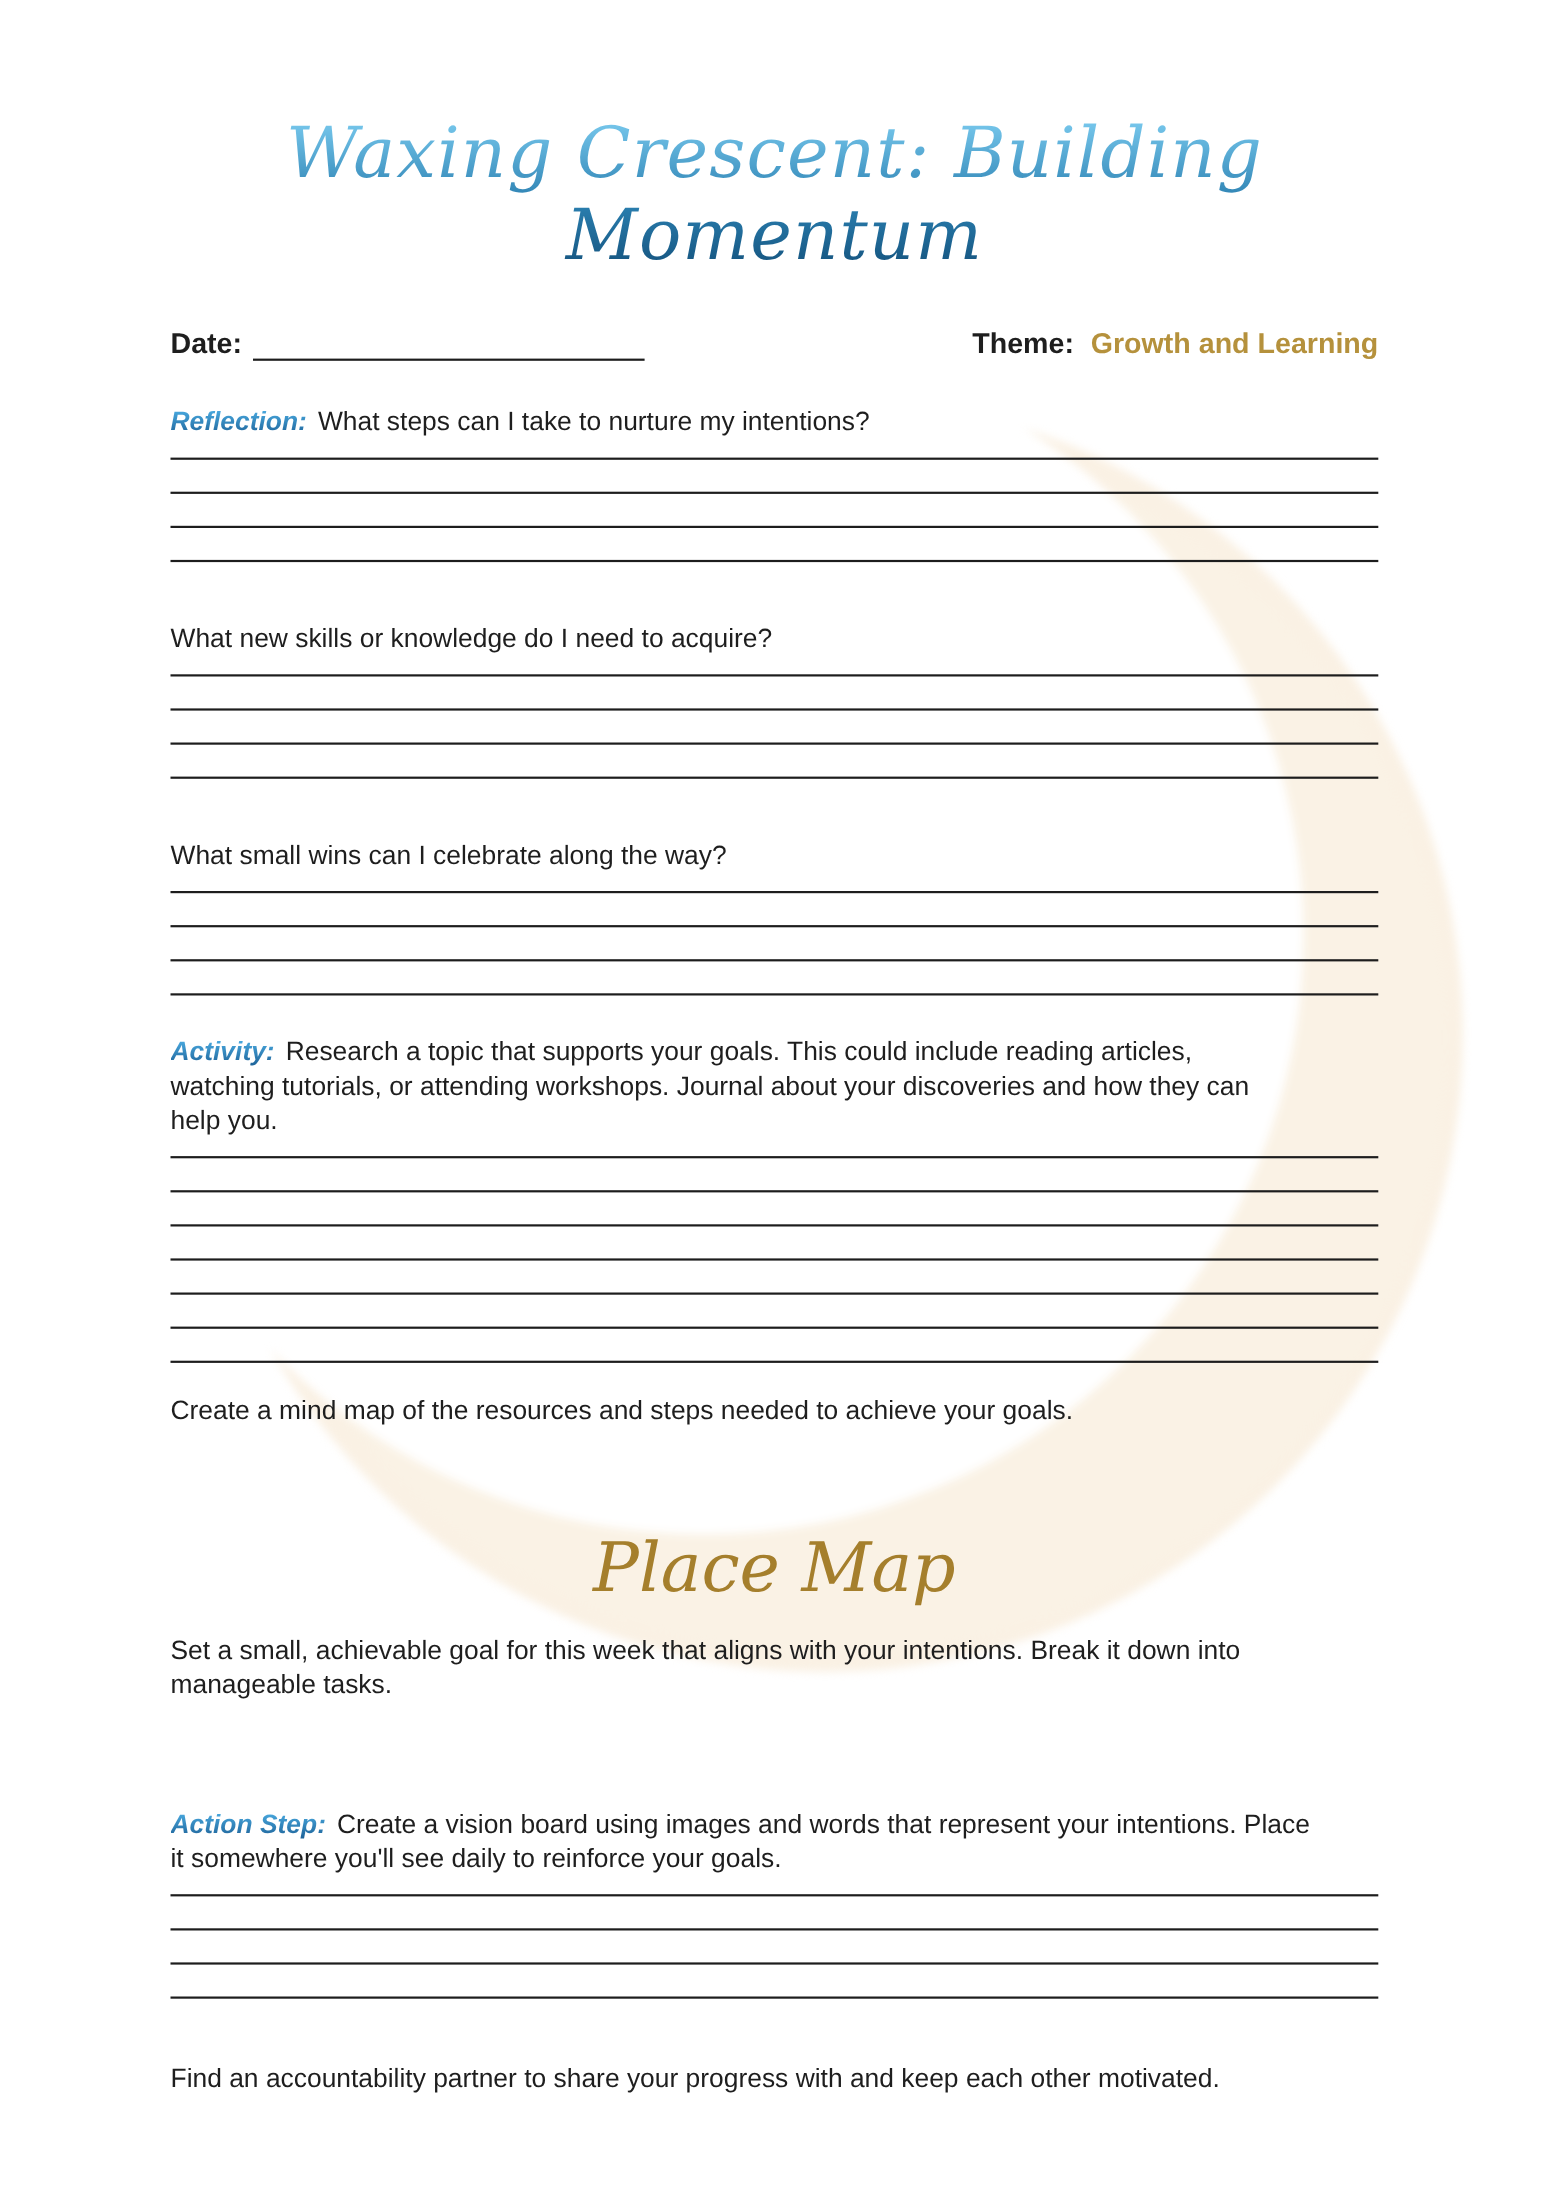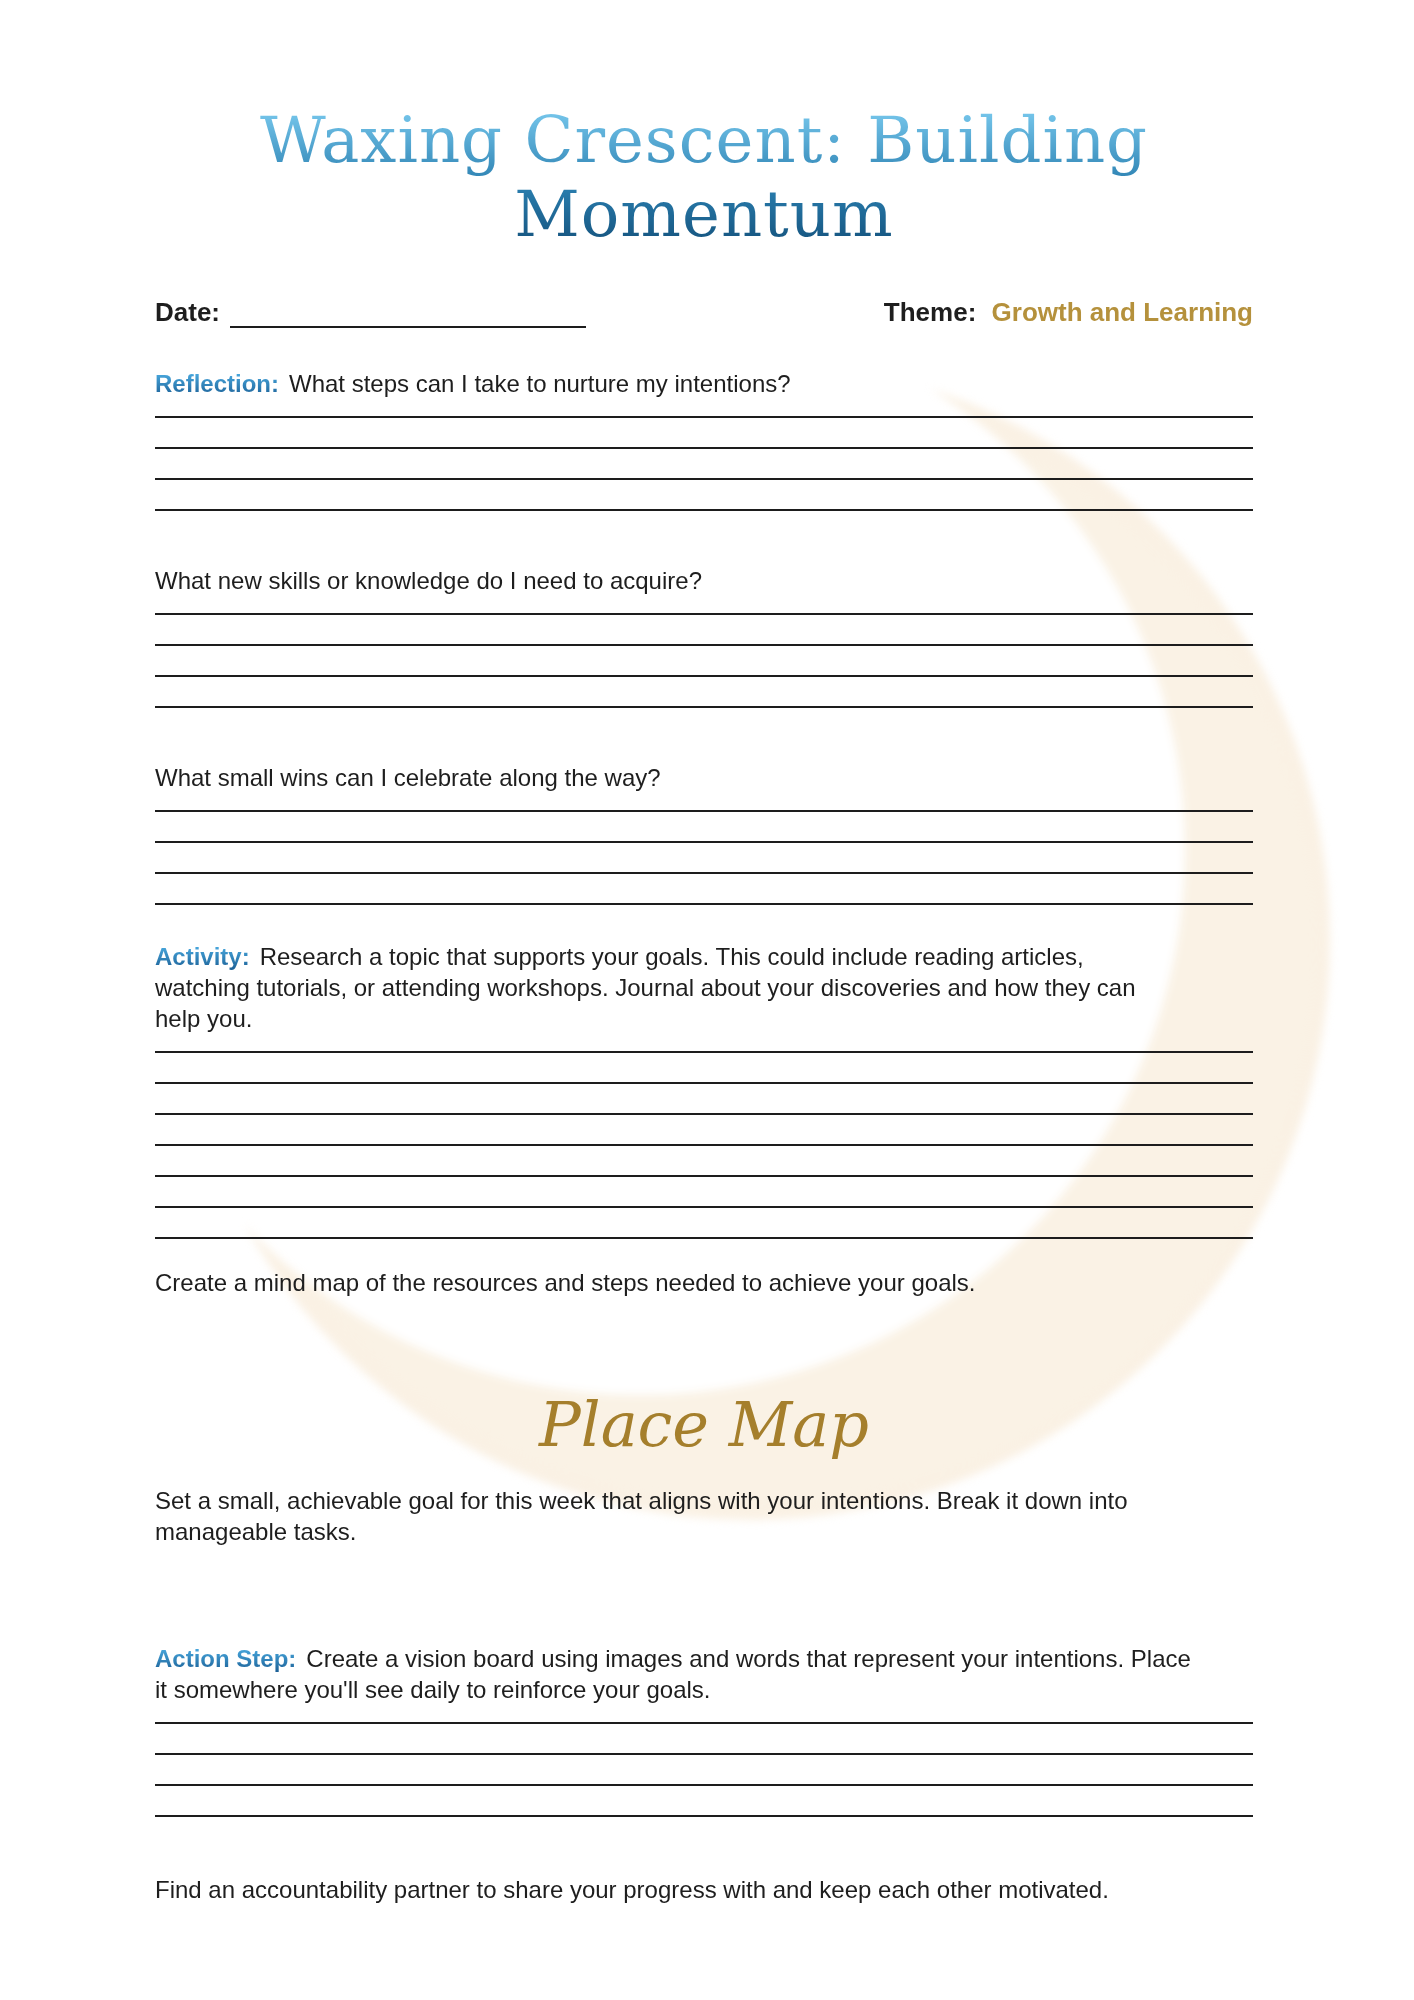--- a/index.html
+++ b/index.html
@@ -28,20 +28,21 @@
   }
   .page{
     position:relative;z-index:1;
     padding:0 161px 0 155px;
     width:100%;height:100%;
   }
   .title{
     margin-top:104px;
     text-align:center;
     font-family:"DejaVu Serif", serif;
+    font-style:italic;
     font-weight:400;
     font-size:64px;
     line-height:1.15;
     letter-spacing:1px;
     background:linear-gradient(180deg,#7dcdf1 0%,#2a7fb0 55%,#134f79 100%);
     -webkit-background-clip:text;
     background-clip:text;
     -webkit-text-fill-color:transparent;
     color:transparent;
   }
@@ -70,20 +71,21 @@
   }
   .q.first{margin-top:40px;}
   .label{
     font-weight:700;
     background:linear-gradient(180deg,var(--accent-blue-light),var(--accent-blue-dark));
     -webkit-background-clip:text;
     background-clip:text;
     -webkit-text-fill-color:transparent;
     color:transparent;
     margin-right:10px;
+    font-style:italic;
   }
   .para{
     font-size:24px;
     line-height:31px;
   }
   .activity-para{margin-top:36px;max-width:1000px;}
   .action-para{margin-top:96px;max-width:1040px;}
   .goal-para{margin-top:22px;max-width:1020px;}
   .partner-para{margin-top:57px;max-width:1060px;}
   .mindmap-instruction{margin-top:28px;}

